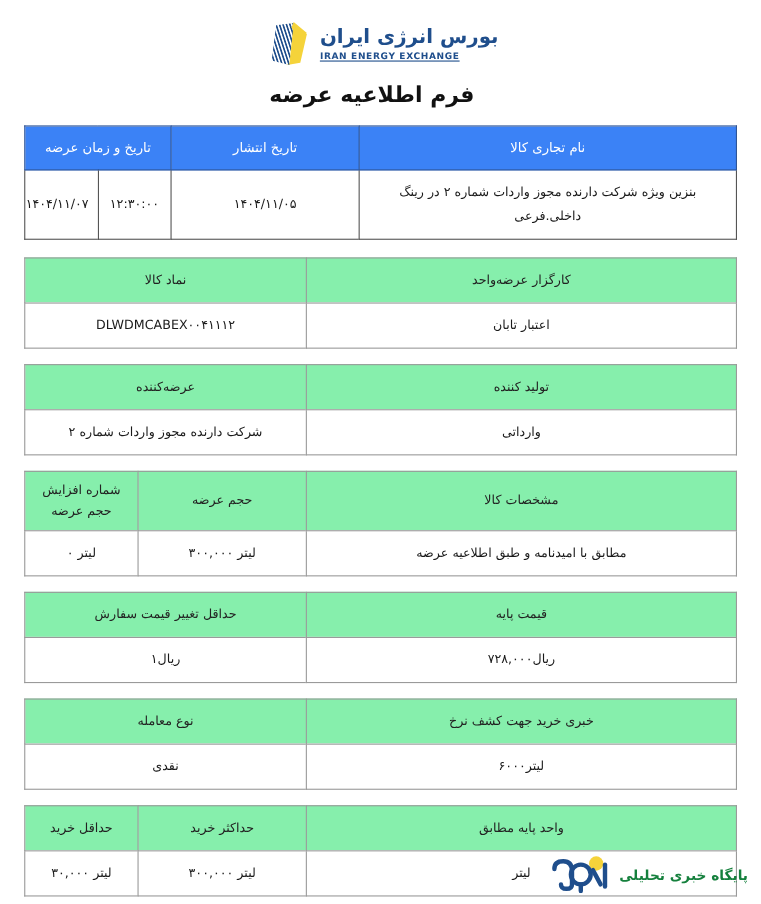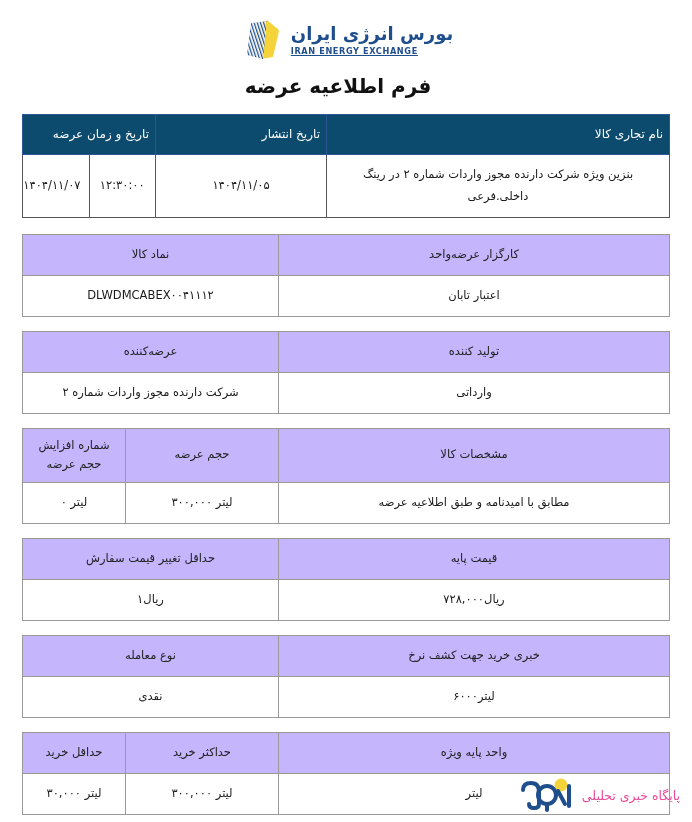--- a/index.html
+++ b/index.html
@@ -89,44 +89,43 @@
   table.tbl th {
     border: 1px solid #9a9a9a;
     text-align: center;
     vertical-align: middle;
     font-size: 11.5px;
     font-weight: normal;
     padding: 7px 6px;
     line-height: 1.7;
   }
   table.tbl thead th {
-    background: #c4b5fd;
+    background: #86efac;
     color: #222222;
     font-weight: normal;
     height: 26px;
   }
   table.tbl tbody td {
     background: #ffffff;
     color: #1a1a1a;
     height: 26px;
   }
 
   
   table.tbl-blue {
     border: 1px solid #2e5597;
     margin-bottom: 16px;
   }
   table.tbl-blue thead th {
-    background: #0c4a6e;
+    background: #3b82f6;
     color: #ffffff;
     border: 1px solid #2e5597;
     font-size: 12px;
     height: 27px;
     padding: 6px;
-    text-align: right;
   }
   table.tbl-blue tbody td {
     border: 1px solid #555555;
     font-size: 11.5px;
     padding: 9px 8px;
     line-height: 1.9;
   }
   .tall4 td { height: 52px; }
 
   
@@ -146,22 +145,22 @@
     align-items: center;
     gap: 7px;
   }
   .wm-mark {
     position: relative;
     width: 58px;
     height: 34px;
   }
   .wm-text {
     font-size: 12.5px;
-    font-weight: normal;
-    color: #ec4899;
+    font-weight: bold;
+    color: #15803d;
     white-space: nowrap;
     letter-spacing: -0.3px;
   }
 </style>
 </head>
 <body>
 
 <div class="logo-wrap">
   <div class="logo">
     <div class="logo-mark">
@@ -279,21 +278,21 @@
       <tr>
         <td>لیتر۶۰۰۰</td>
         <td>نقدی</td>
       </tr>
     </tbody>
   </table>
 
   <table class="tbl">
     <thead>
       <tr>
-        <th style="width:378px">واحد پایه ویژه</th>
+        <th style="width:378px">واحد پایه مطابق</th>
         <th style="width:140px">حداکثر خرید</th>
         <th>حداقل خرید</th>
       </tr>
     </thead>
     <tbody>
       <tr>
         <td>لیتر</td>
         <td>لیتر ۳۰۰,۰۰۰</td>
         <td>لیتر ۳۰,۰۰۰</td>
       </tr>

